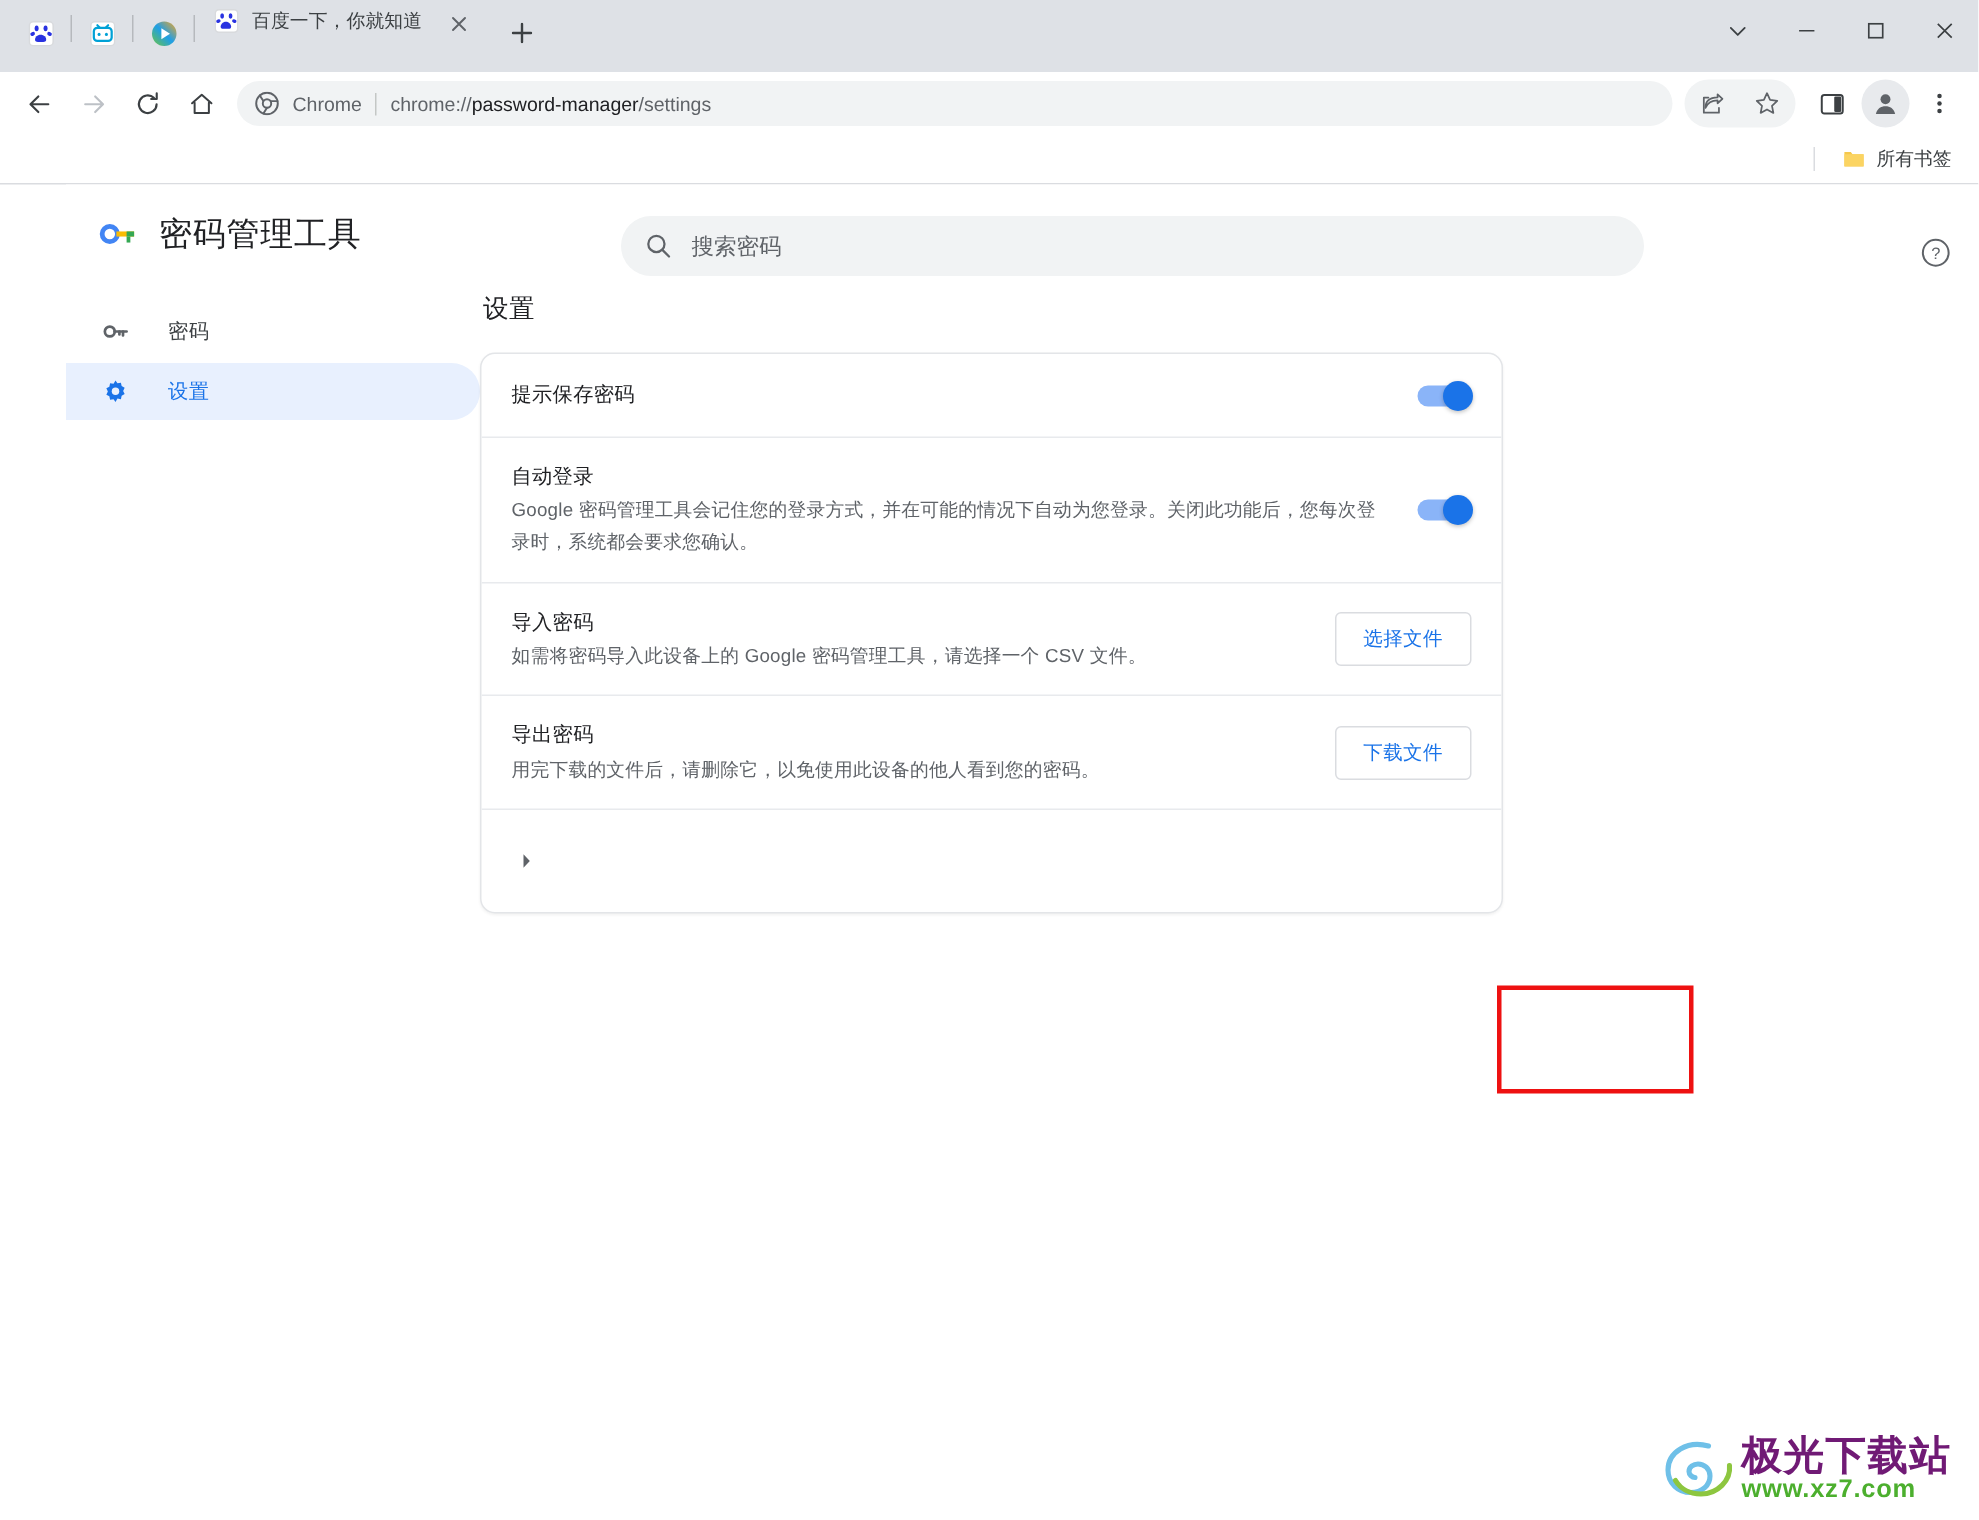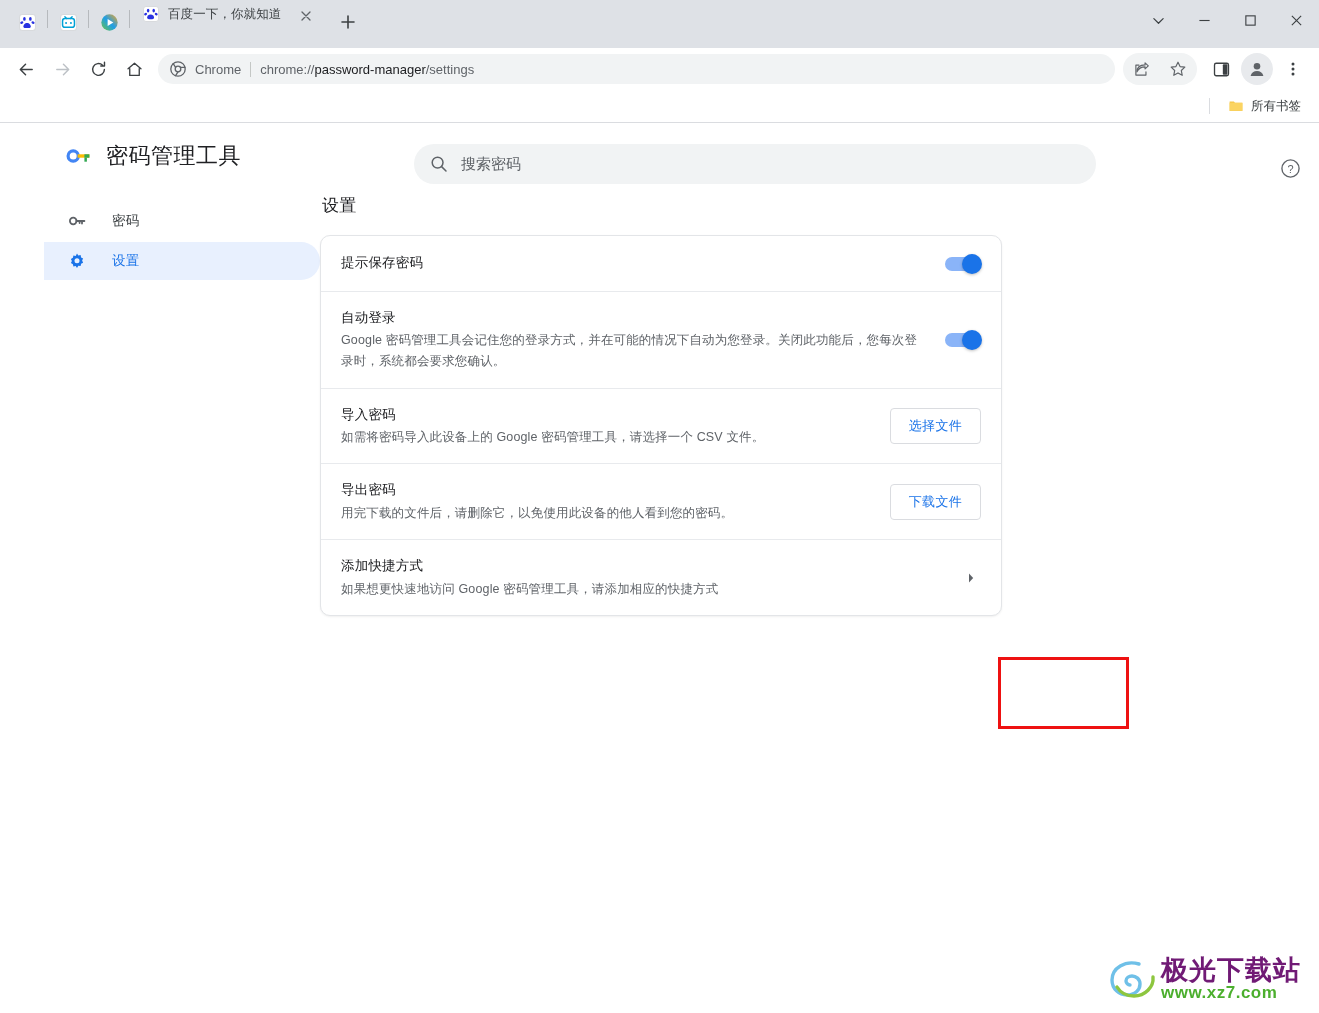--- a/index.html
+++ b/index.html
@@ -443,24 +443,20 @@
 
           <div class="row" style="min-height:72px;gap:30px;">
             <div class="row-text">
               <div class="row-title">导出密码</div>
               <div class="row-sub">用完下载的文件后，请删除它，以免使用此设备的他人看到您的密码。</div>
             </div>
             <button class="btn-outline">下载文件</button>
           </div>
 
           <div class="row" style="min-height:68px;">
-            <div class="row-text">
-              <div class="row-title">添加快捷方式</div>
-              <div class="row-sub">如果想更快速地访问 Google 密码管理工具，请添加相应的快捷方式</div>
-            </div>
             <span class="chev-right">
               <svg width="12" height="12" viewBox="0 0 12 12">
                 <path d="M4 1.5L8.2 6 4 10.5" fill="#5f6368"></path>
               </svg>
             </span>
           </div>
 
         </div>
       </div>
     </div>

